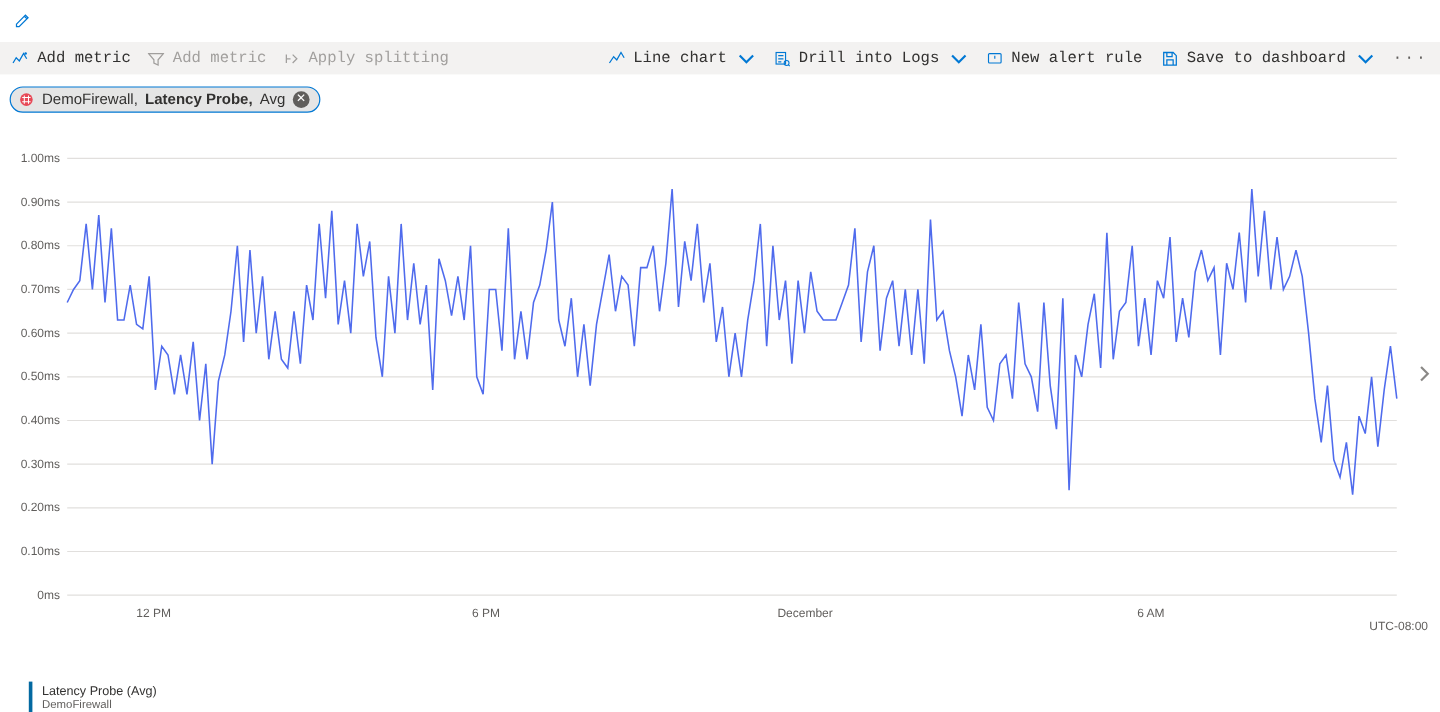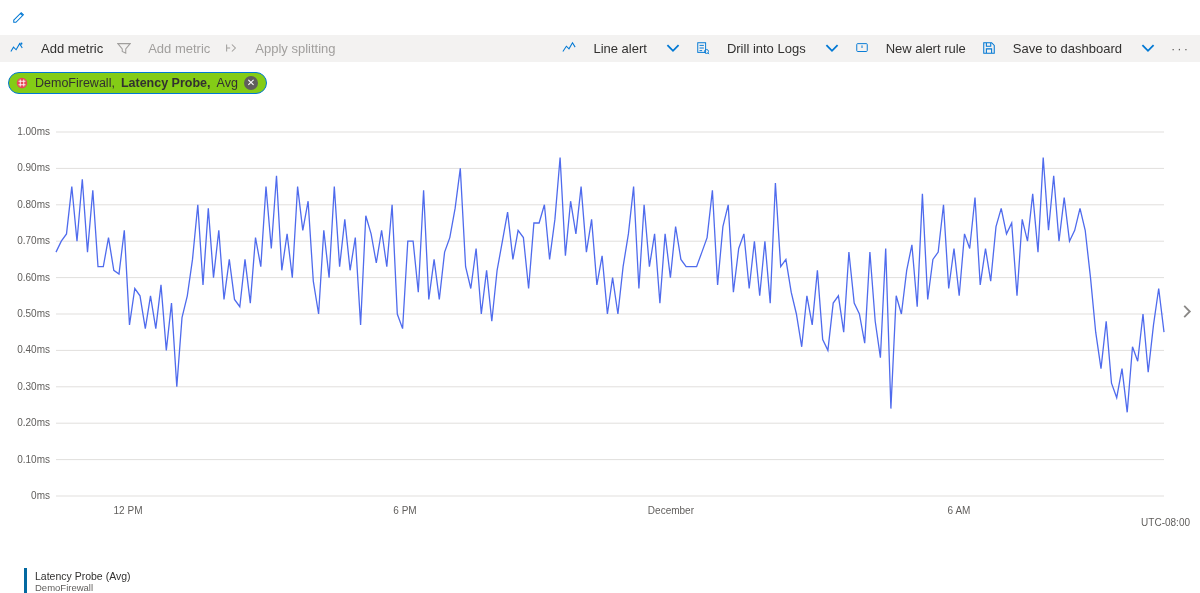--- a/index.html
+++ b/index.html
@@ -3,26 +3,26 @@
 <meta charset="utf-8">
 <style>
 * { box-sizing: border-box; margin: 0; padding: 0; }
 body { font-family: "Segoe UI", Arial, sans-serif; font-size: 13px; color: #323130; background: #fff; width: 1200px; }
 .header { padding: 10px 12px 8px; display: flex; align-items: center; gap: 8px; }
 .header-title { font-size: 15px; font-weight: 400; color: #323130; }
 .edit-icon { color: #0078d4; cursor: pointer; }
 .toolbar { display: flex; align-items: center; background: #f3f2f1; padding: 6px 10px; }
 .tb-left, .tb-right { display: flex; align-items: center; gap: 14px; }
 .tb-right { margin-left: auto; gap: 16px; }
-.tb-item { display: inline-flex; align-items: flex-start; gap: 17px; color: #323130; cursor: pointer; font-size: 13px; }
+.tb-item { display: inline-flex; align-items: flex-end; gap: 7px; color: #323130; cursor: pointer; font-size: 13px; font-family: Liberation Mono, monospace; }
 .tb-item.disabled { color: #a19f9d; cursor: default; }
 .tb-item svg { width: 14px; height: 14px; }
 .chev { margin-left: 2px; }
 .pill-row { padding: 10px 8px 4px; }
-.pill { display: inline-flex; align-items: center; gap: 6px; border: 1px solid #0078d4; border-radius: 14px; padding: 3px 8px 3px 6px; font-size: 12.5px; background:#84cc16; }
+.pill { display: inline-flex; align-items: center; gap: 6px; border: 1px solid #0078d4; border-radius: 14px; padding: 3px 8px 3px 6px; font-size: 12.5px; background:#e5e5e5; }
 .pill .close { width:14px; height:14px; border-radius:50%; background:#605e5c; color:#fff; display:inline-flex; align-items:center; justify-content:center; font-size:10px; line-height:1; cursor:pointer; }
 .chart-wrap { position: relative; padding: 30px 36px 0 56px; }
 svg.chart { width: 100%; display: block; }
 .gridline { stroke: #e1dfdd; stroke-width: 1; }
 .series { fill: none; stroke: #4f6bed; stroke-width: 1.3; }
 .next-arrow { position:absolute; right:6px; top:50%; transform:translateY(-50%); color:#8a8886; cursor:pointer; }
 .legend { padding: 8px 0 10px 24px; }
 .legend-card { display:inline-block; border-left:3px solid #0369a1; padding:2px 8px;margin-top:32px; }
 .legend-title { font-size: 10.5px; color:#323130; }
 .legend-sub { font-size: 9.5px; color:#605e5c; }
@@ -61,21 +61,21 @@
           <path fill="none" stroke="currentColor" stroke-width="1.2" d="M3 8h4M9 4l4 4-4 4M3 4v8"></path>
         </svg>
       <span>Apply splitting</span>
     </span>
   </div>
   <div class="tb-right">
     <span class="tb-item">
       <svg viewBox="0 0 16 16" style="color:#0078d4">
           <path fill="none" stroke="currentColor" stroke-width="1.2" d="M1 12l4-6 3 3 4-7 3 5"></path>
         </svg>
-      <span>Line alert</span>
+      <span>Line chart</span>
       <svg class="chev" width="10" height="10" viewBox="0 0 10 10">
           <path fill="none" stroke="#0078d4" stroke-width="1.3" d="M1 3l4 4 4-4"></path>
         </svg>
     </span>
     <span class="tb-item">
       <svg viewBox="0 0 16 16" style="color:#0078d4">
           <rect x="2" y="2" width="9" height="11" fill="none" stroke="currentColor" stroke-width="1.1"></rect>
           <path stroke="currentColor" stroke-width="1.1" d="M4 5h5M4 8h5M4 11h3"></path>
           <circle cx="12" cy="12" r="2.3" fill="none" stroke="currentColor"></circle>
           <path stroke="currentColor" d="M13.6 13.6 15 15"></path>

